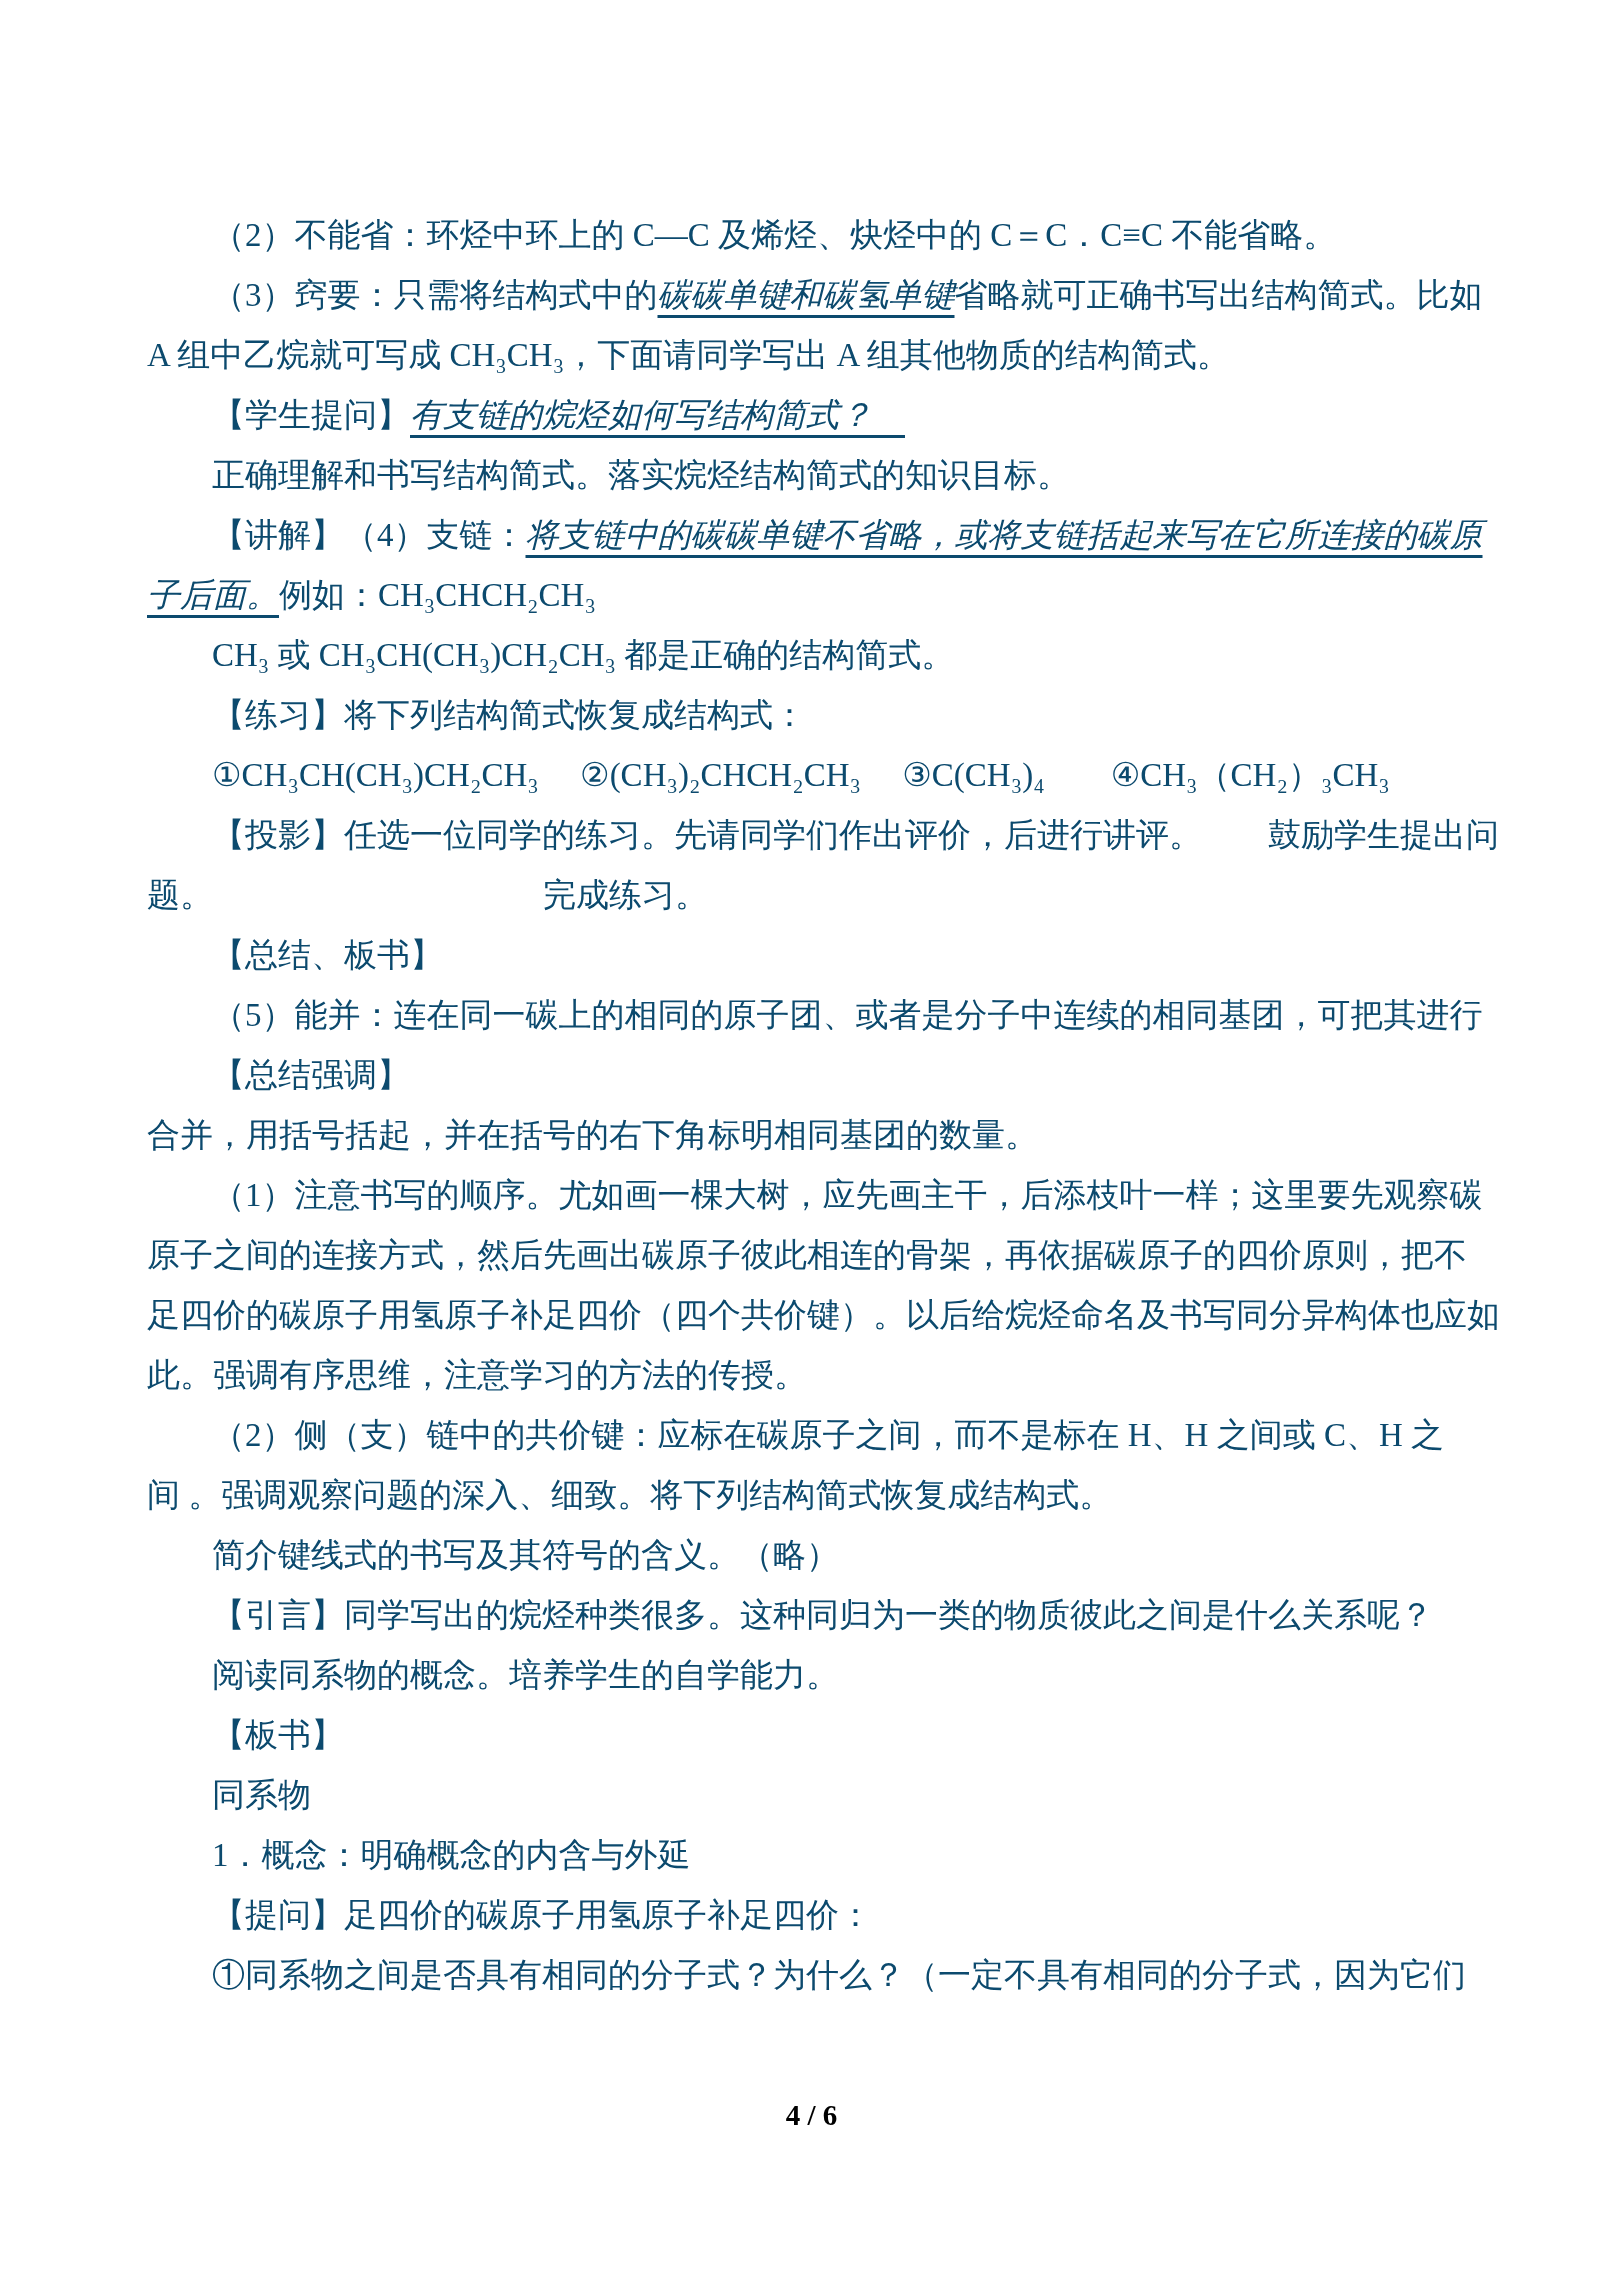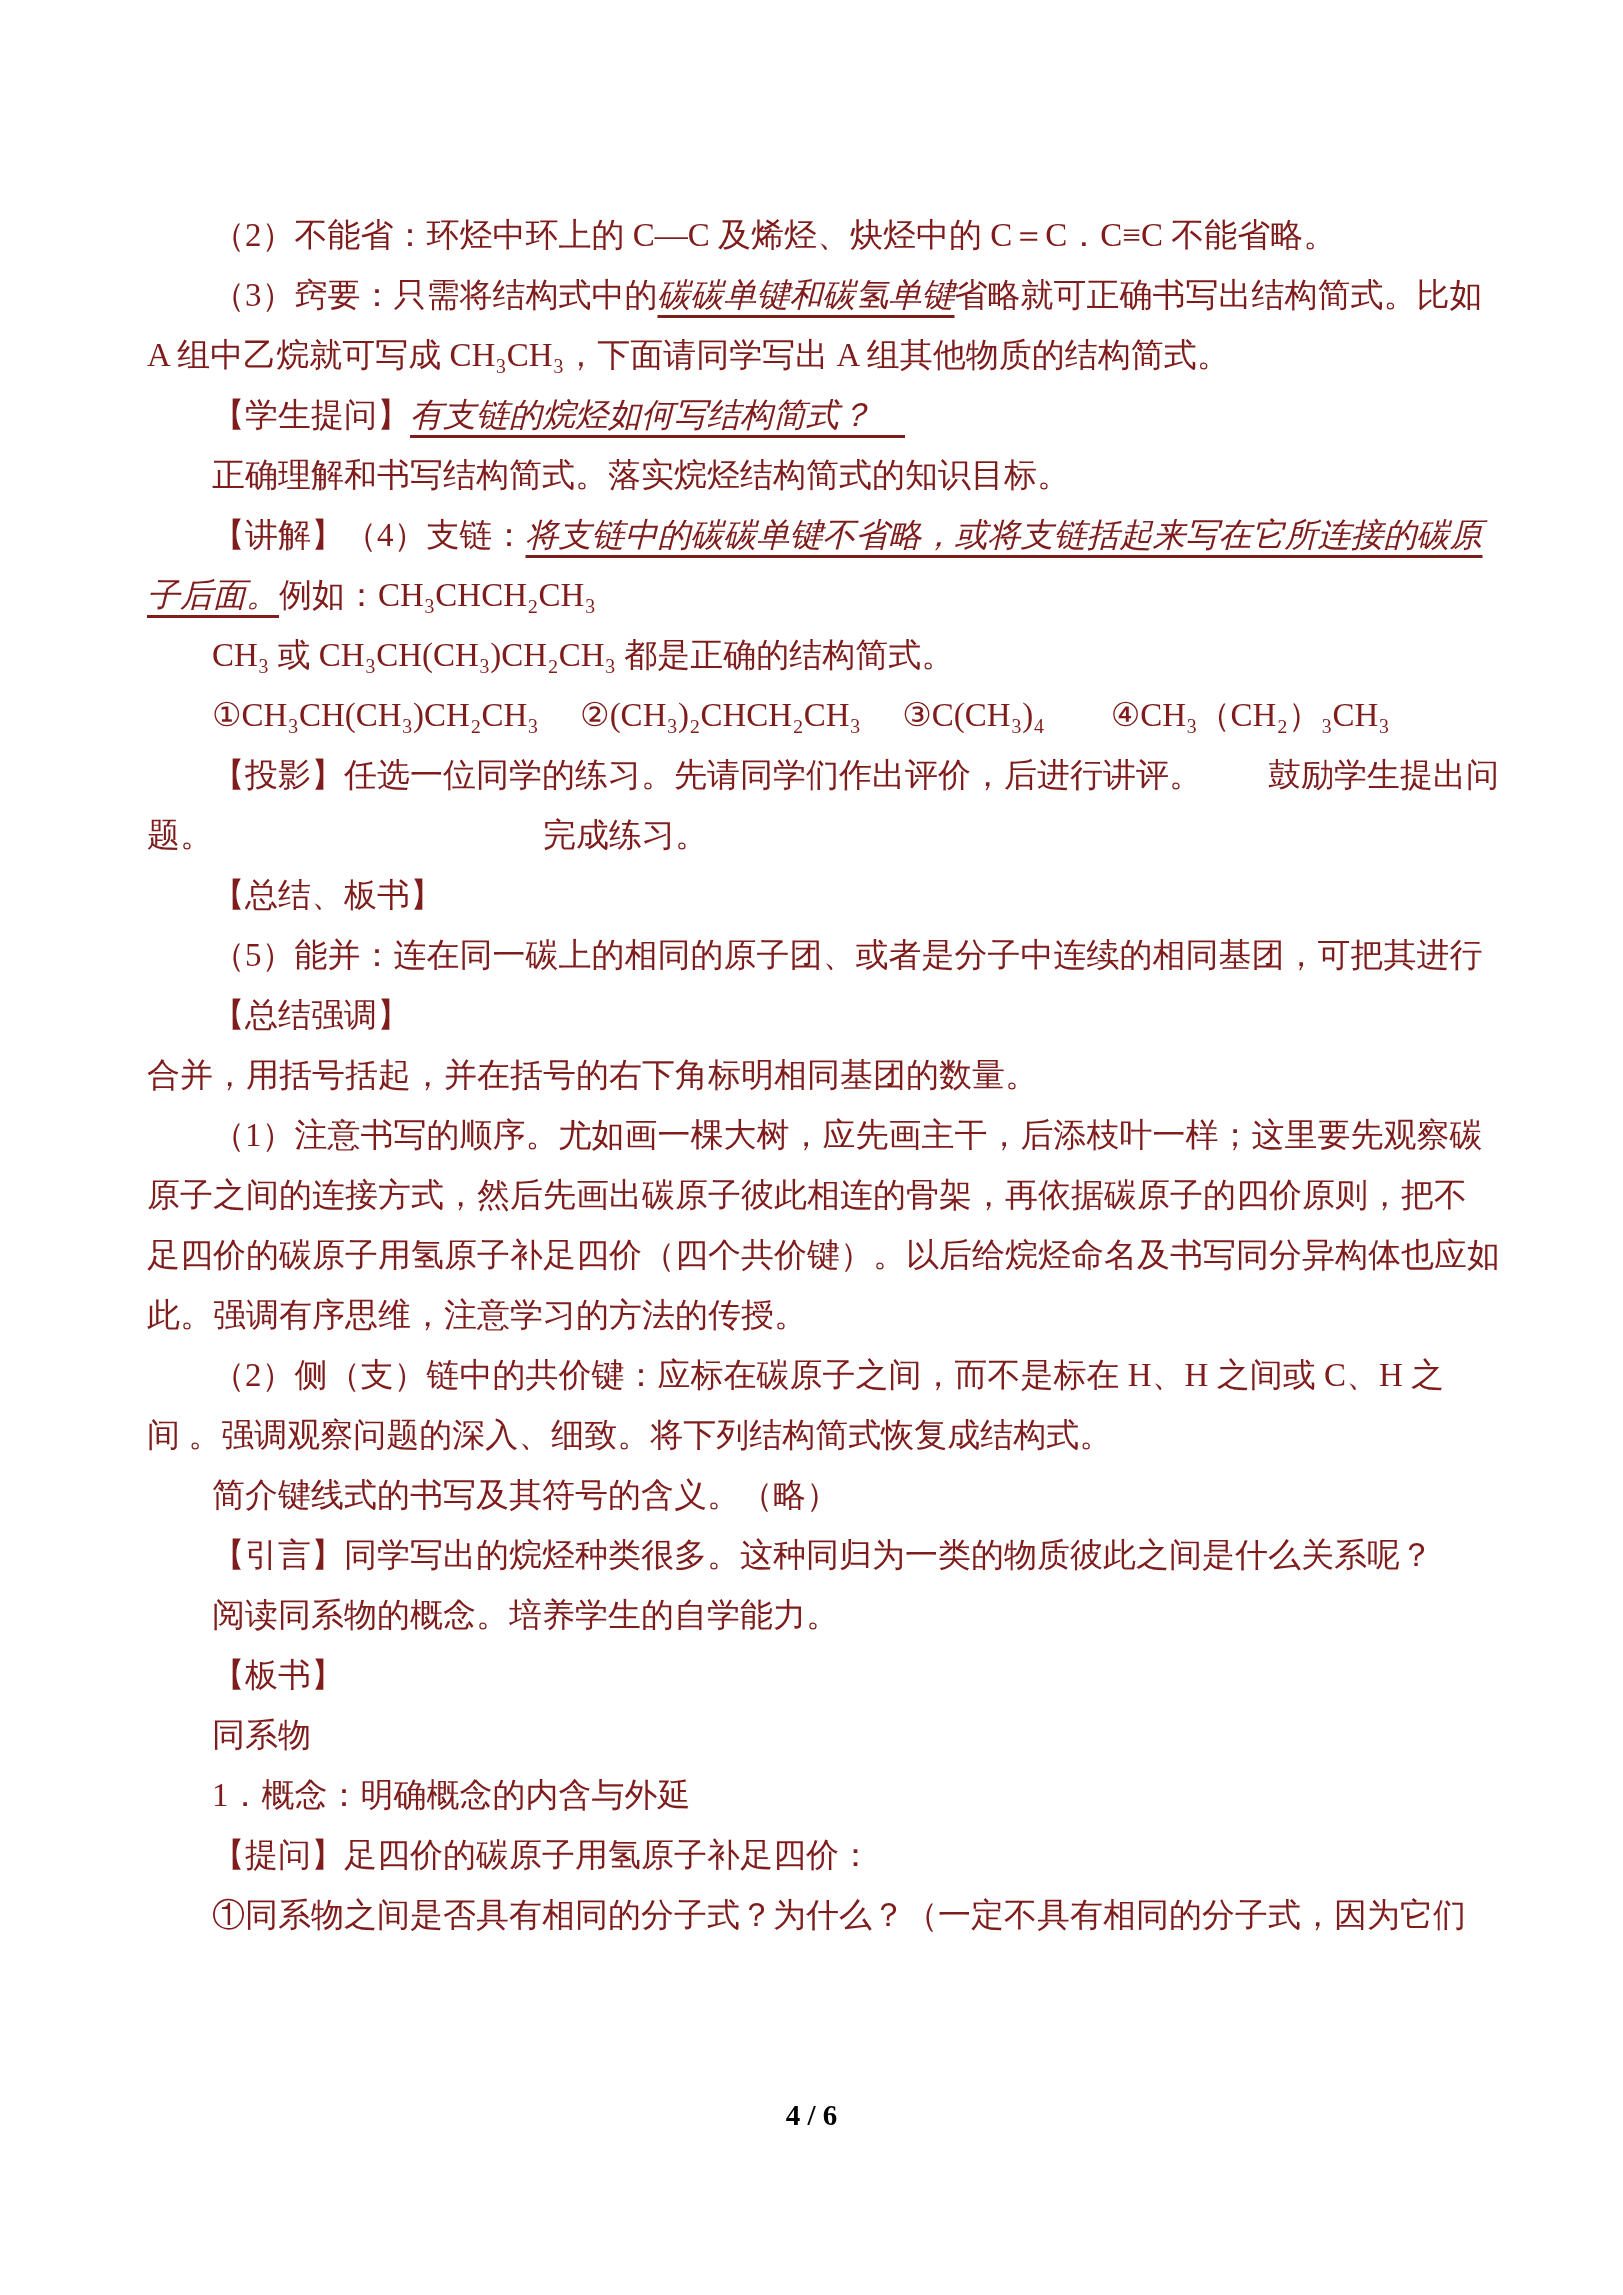--- a/index.html
+++ b/index.html
@@ -16,21 +16,21 @@
     font-family: "Liberation Serif", "DejaVu Serif", serif;
     overflow: hidden;
   }
   #doc-body {
     position: absolute;
     left: 147px;
     top: 205px;
     width: 1340px;
     font-size: 33px;
     line-height: 60px;
-    color: #7f1d1d;
+    color: #0c4a6e;
   }
   #doc-body p.line {
     margin: 0;
     padding: 0;
     white-space: pre;
   }
   #doc-body p.line.indent {
     text-indent: 65px;
   }
   span.seg {
@@ -61,20 +61,21 @@
 <div id="page">
   <div id="doc-body">
       <p class="line indent"><span class="seg">（2）不能省：环烃中环上的 C—C 及烯烃、炔烃中的 C＝C．C≡C 不能省略。</span></p>
       <p class="line indent"><span class="seg">（3）窍要：只需将结构式中的</span><span class="seg u">碳碳单键和碳氢单键</span><span class="seg">省略就可正确书写出结构简式。比如</span></p>
       <p class="line"><span class="seg">A 组中乙烷就可写成 CH₃CH₃，下面请同学写出 A 组其他物质的结构简式。</span></p>
       <p class="line indent"><span class="seg">【学生提问】</span><span class="seg u">有支链的烷烃如何写结构简式？　</span></p>
       <p class="line indent"><span class="seg">正确理解和书写结构简式。落实烷烃结构简式的知识目标。</span></p>
       <p class="line indent"><span class="seg">【讲解】（4）支链：</span><span class="seg u">将支链中的碳碳单键不省略，或将支链括起来写在它所连接的碳原</span></p>
       <p class="line"><span class="seg u">子后面。</span><span class="seg">例如：CH₃CHCH₂CH₃</span></p>
       <p class="line indent"><span class="seg">CH₃ 或 CH₃CH(CH₃)CH₂CH₃ 都是正确的结构简式。</span></p>
+      <p class="line indent"><span class="seg">【练习】将下列结构简式恢复成结构式：</span></p>
       <p class="line indent"><span class="seg">①CH₃CH(CH₃)CH₂CH₃　 ②(CH₃)₂CHCH₂CH₃　 ③C(CH₃)₄　　④CH₃（CH₂）₃CH₃</span></p>
       <p class="line indent"><span class="seg">【投影】任选一位同学的练习。先请同学们作出评价，后进行讲评。　　鼓励学生提出问</span></p>
       <p class="line"><span class="seg">题。　　　　　　　　　　完成练习。</span></p>
       <p class="line indent"><span class="seg">【总结、板书】</span></p>
       <p class="line indent"><span class="seg">（5）能并：连在同一碳上的相同的原子团、或者是分子中连续的相同基团，可把其进行</span></p>
       <p class="line indent"><span class="seg">【总结强调】</span></p>
       <p class="line"><span class="seg">合并，用括号括起，并在括号的右下角标明相同基团的数量。</span></p>
       <p class="line indent"><span class="seg">（1）注意书写的顺序。尤如画一棵大树，应先画主干，后添枝叶一样；这里要先观察碳</span></p>
       <p class="line"><span class="seg">原子之间的连接方式，然后先画出碳原子彼此相连的骨架，再依据碳原子的四价原则，把不</span></p>
       <p class="line"><span class="seg">足四价的碳原子用氢原子补足四价（四个共价键）。以后给烷烃命名及书写同分异构体也应如</span></p>

